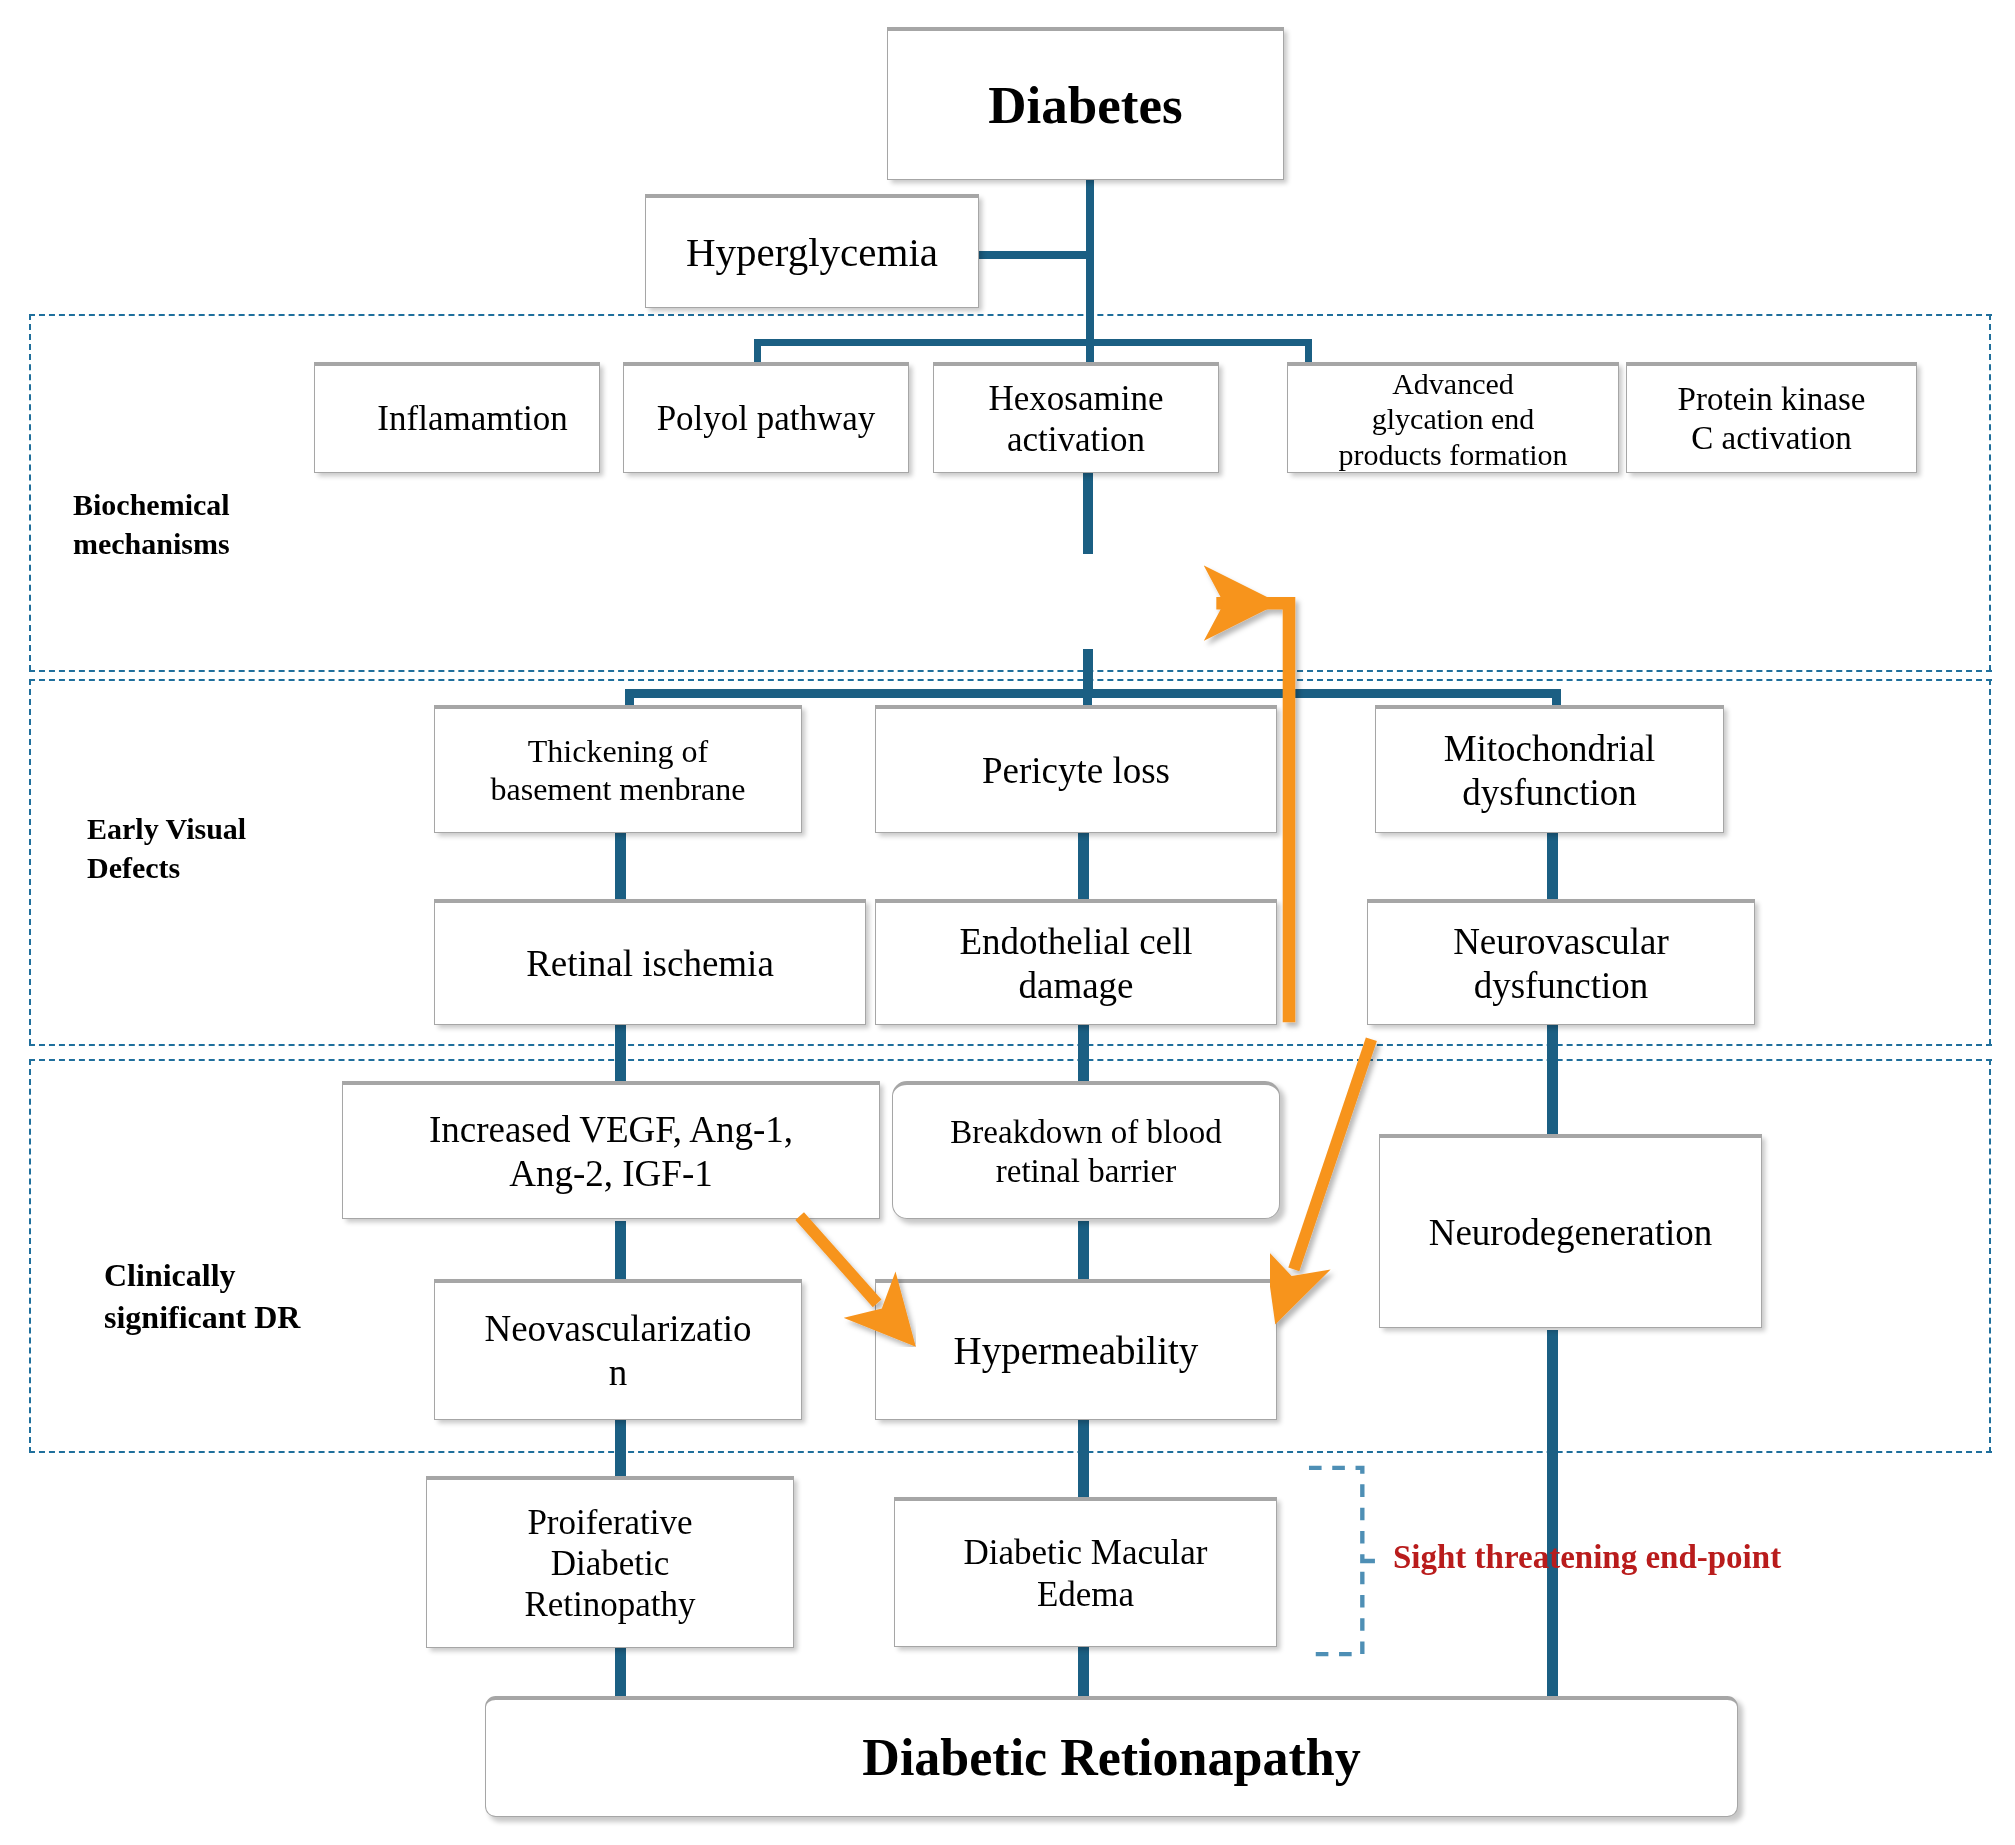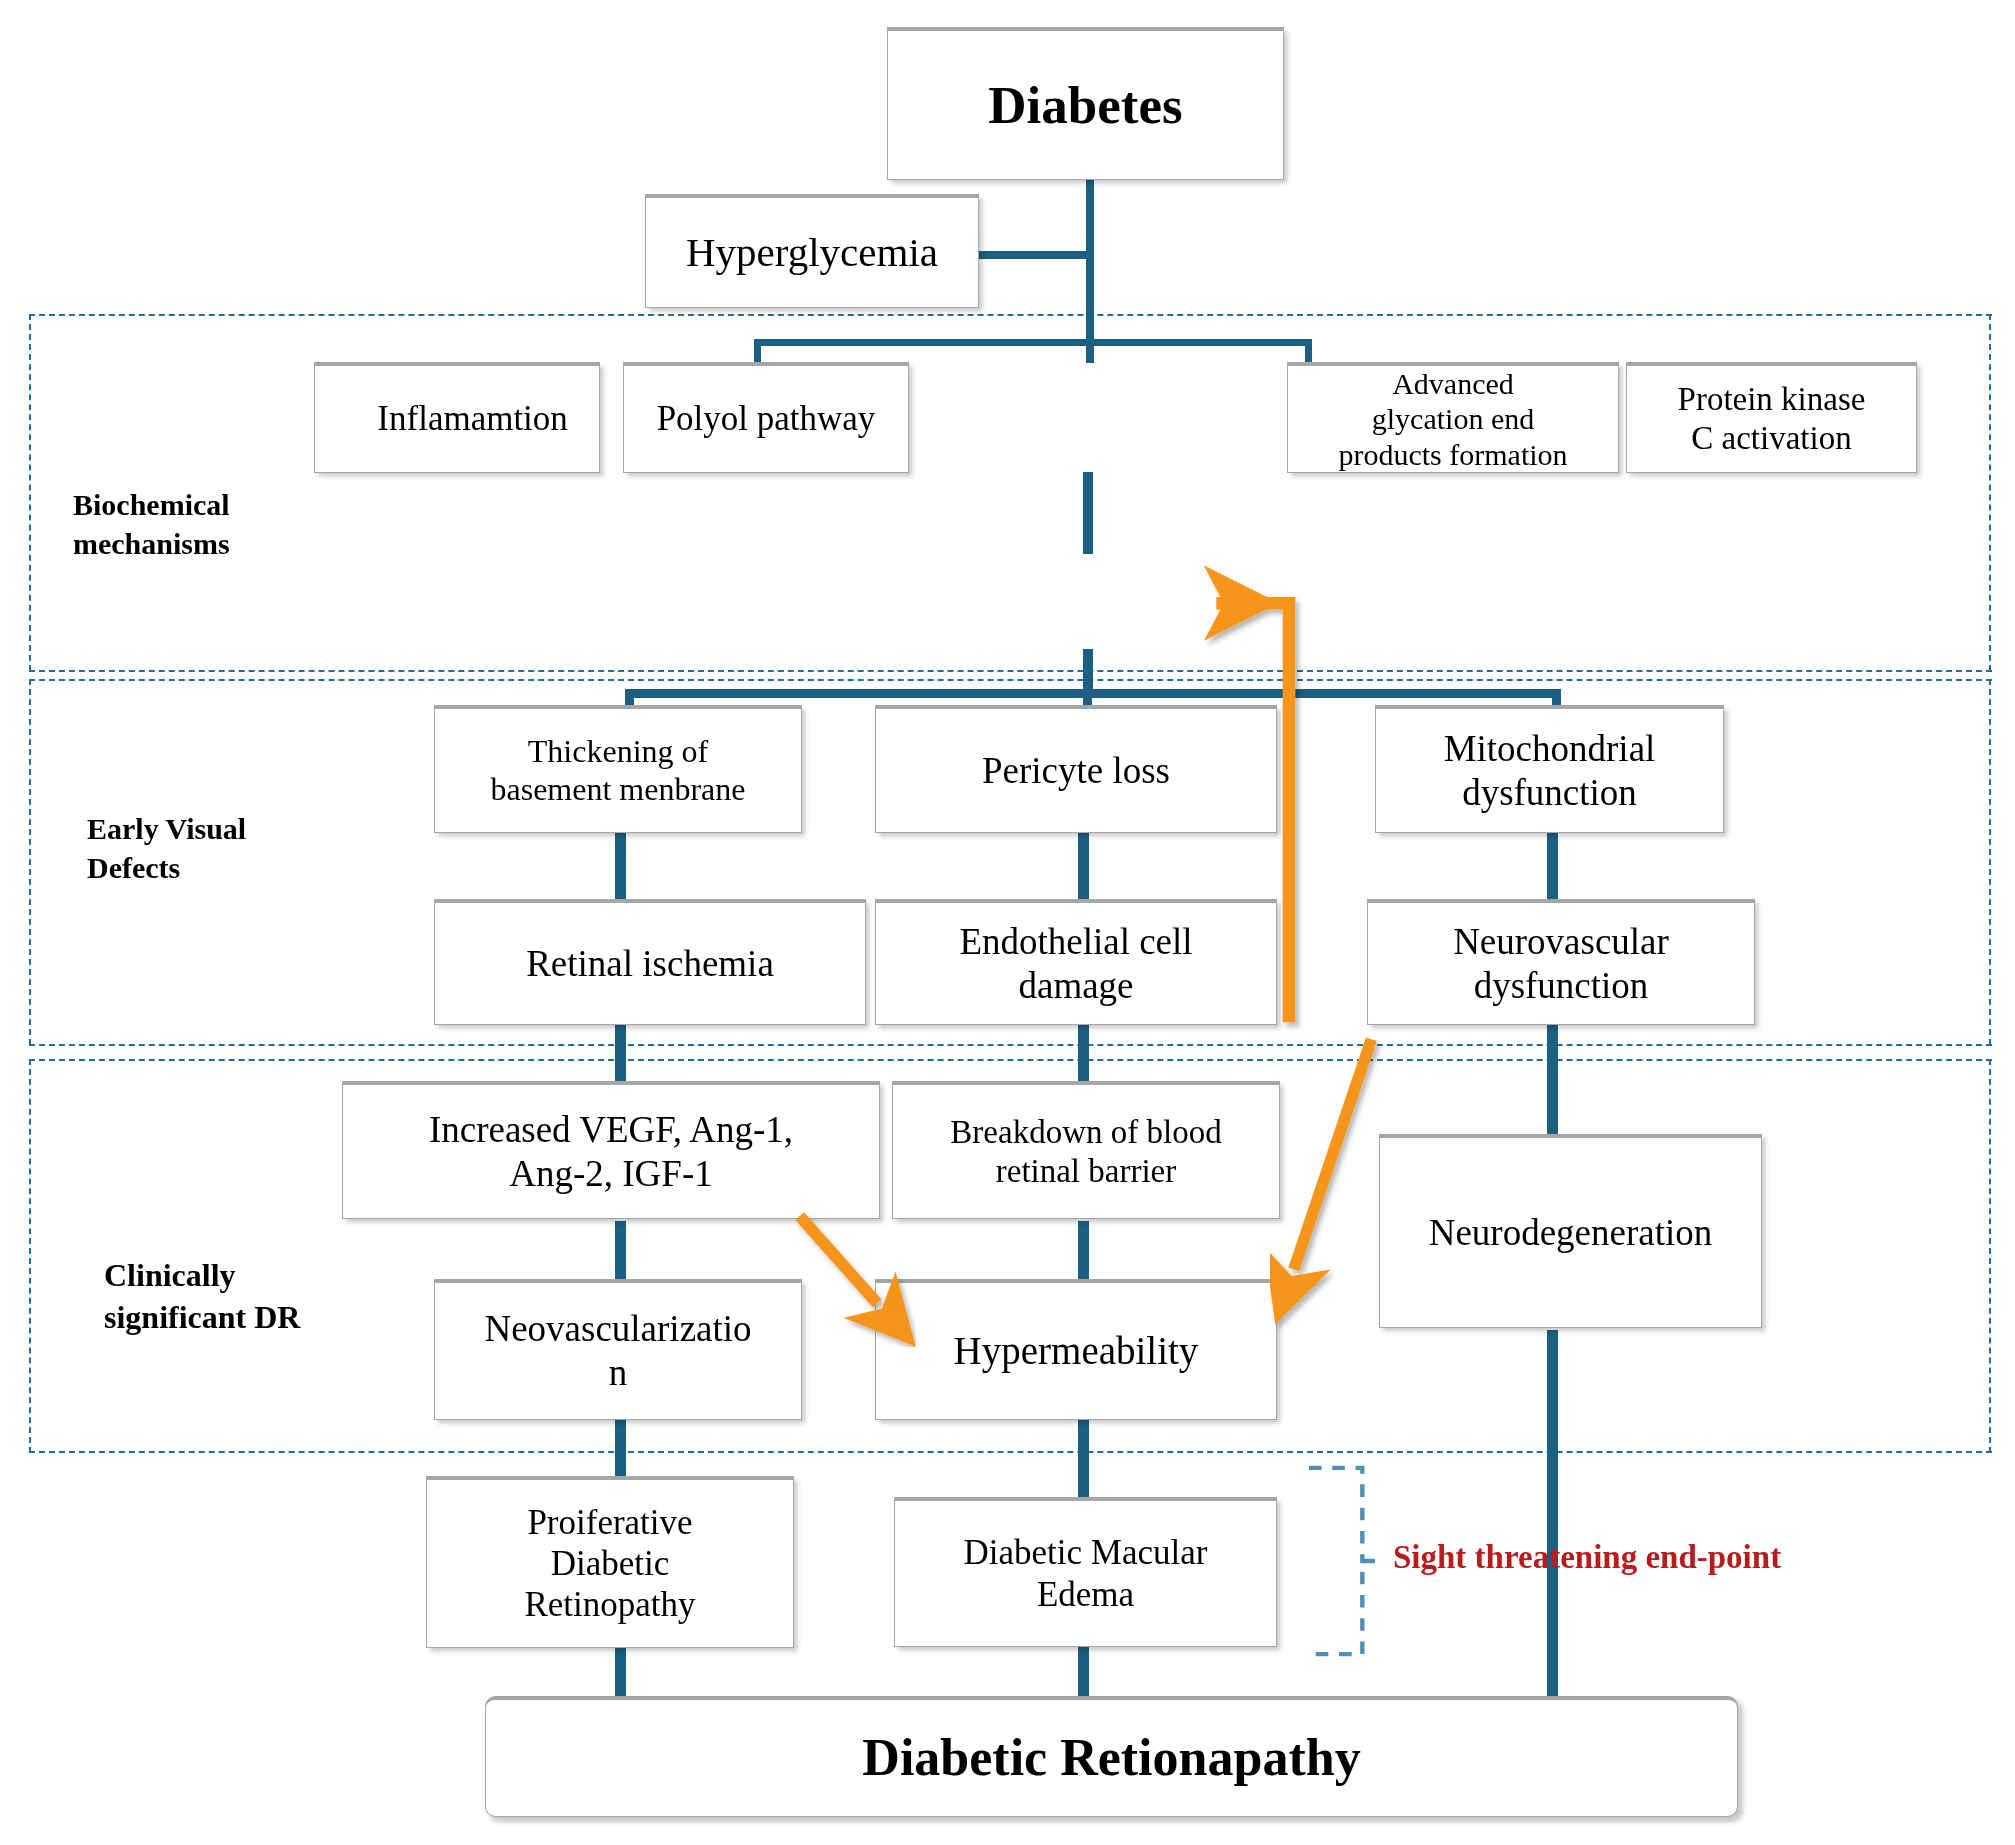--- a/index.html
+++ b/index.html
@@ -166,20 +166,22 @@
 significant DR</div>
 
   <div class="node title-node" style="left:887px; top:27px; width:397px; height:153px; font-size:53px;">Diabetes</div>
 
   <div class="node" style="left:645px; top:194px; width:334px; height:114px; font-size:41px;">Hyperglycemia</div>
 
   <div class="node" style="left:314px; top:362px; width:286px; height:111px; font-size:35px;padding-left:36px;">Inflamamtion</div>
 
   <div class="node" style="left:623px; top:362px; width:286px; height:111px; font-size:35px;">Polyol pathway</div>
 
+  <div class="node" style="left:933px; top:362px; width:286px; height:111px; font-size:35px;">Hexosamine
+activation</div>
 
   <div class="node" style="left:1287px; top:362px; width:332px; height:111px; font-size:30px;">Advanced
 glycation end
 products formation</div>
 
   <div class="node" style="left:1626px; top:362px; width:291px; height:111px; font-size:33px;">Protein kinase
 C activation</div>
 
 
   <div class="node" style="left:434px; top:705px; width:368px; height:128px; font-size:32px;">Thickening of
@@ -194,21 +196,21 @@
 
   <div class="node" style="left:875px; top:899px; width:402px; height:126px; font-size:37px;">Endothelial cell
 damage</div>
 
   <div class="node" style="left:1367px; top:899px; width:388px; height:126px; font-size:37px;">Neurovascular
 dysfunction</div>
 
   <div class="node" style="left:342px; top:1081px; width:538px; height:138px; font-size:37px;">Increased VEGF, Ang-1,
 Ang-2, IGF-1</div>
 
-  <div class="node" style="left:892px; top:1081px; width:388px; height:138px; font-size:33px;">Breakdown of blood
+  <div class="node" style="left:892px; top:1081px; width:388px; height:138px; font-size:33px;border-radius:15px;">Breakdown of blood
 retinal barrier</div>
 
   <div class="node" style="left:1379px; top:1134px; width:383px; height:194px; font-size:37px;">Neurodegeneration</div>
 
   <div class="node" style="left:434px; top:1279px; width:368px; height:141px; font-size:37px;">Neovascularizatio
 n</div>
 
   <div class="node" style="left:875px; top:1279px; width:402px; height:141px; font-size:39px;">Hypermeability</div>
 
   <div class="node" style="left:426px; top:1476px; width:368px; height:172px; font-size:35px;">Proiferative

